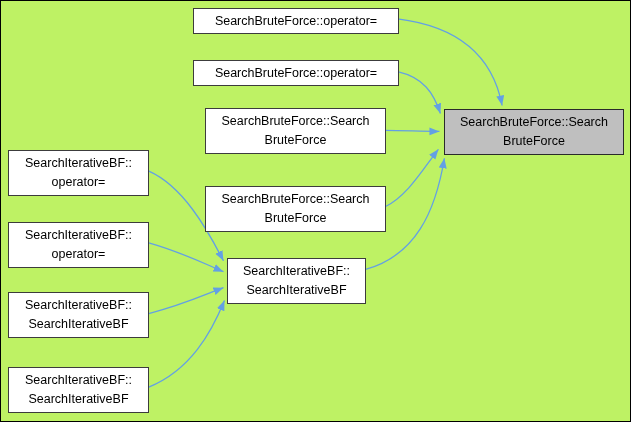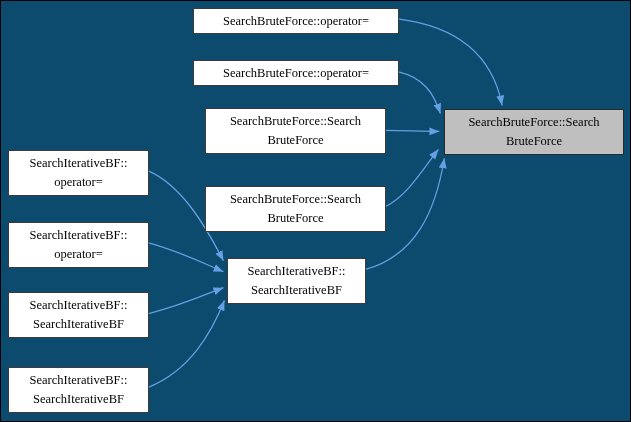--- a/index.html
+++ b/index.html
@@ -2,23 +2,23 @@
 <html><head>
 <meta charset="utf-8">
 <style>
   html, body { margin: 0; padding: 0; background: #ffffff; }
   .graph {
     position: relative;
     width: 631px;
     height: 422px;
     box-sizing: border-box;
     border: 1px solid #000000;
-    background: #0c4a6e;
+    background: #bef264;
     overflow: hidden;
-    font-family: Liberation Serif, serif;
+    font-family: Liberation Sans, sans-serif;
   }
   .edges {
     position: absolute;
     left: 0; top: 0;
     width: 100%; height: 100%;
     pointer-events: none;
   }
   .node {
     position: absolute;
     box-sizing: border-box;

